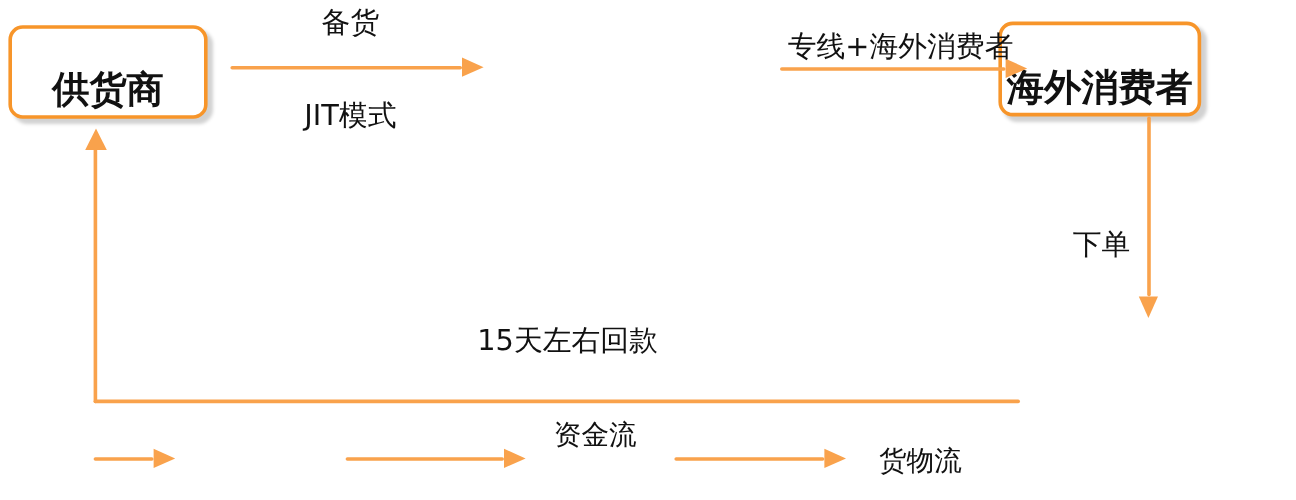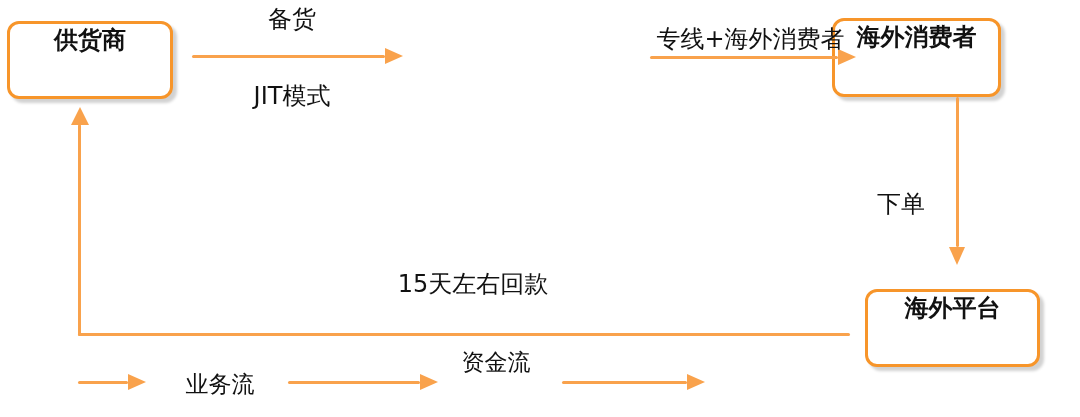--- a/index.html
+++ b/index.html
@@ -10,48 +10,45 @@
   }
   html,body{margin:0;padding:0;background:#fff;}
   .canvas{
     position:relative;width:1080px;height:417px;background:var(--fill);
     font-family:"DejaVu Sans","Liberation Sans",sans-serif;color:var(--ink);
     overflow:hidden;
   }
   .node{
     position:absolute;box-sizing:border-box;background:var(--fill);
     border:3px solid var(--accent);border-radius:12px;
-    display:flex;align-items:flex-start;justify-content:center;
-    font-weight:bold;font-size:24px;color:var(--ink);
+    display:flex;align-items:flex-end;justify-content:center;
+    font-weight:bold;font-size:31px;color:var(--ink);
     box-shadow:4px 4px 3px rgba(0,0,0,0.18);
   }
   .hline{position:absolute;height:3px;background:var(--arrow);border-radius:2px;}
   .vline{position:absolute;width:3px;background:var(--arrow);border-radius:2px;}
   .ah{position:absolute;width:0;height:0;}
   .ah-right{border-top:8px solid transparent;border-bottom:8px solid transparent;border-left:18px solid var(--arrow);}
   .ah-down{border-left:8px solid transparent;border-right:8px solid transparent;border-top:18px solid var(--arrow);}
   .ah-up{border-left:9px solid transparent;border-right:9px solid transparent;border-bottom:18px solid var(--arrow);}
   .lbl{position:absolute;font-size:24px;color:var(--ink);white-space:nowrap;}
   .lbl.center{text-align:center;}
-  .lbl.right{text-align:center;}
+  .lbl.right{text-align:right;}
   .legend-lbl{position:absolute;font-size:23px;color:var(--ink);text-align:center;white-space:nowrap;}
 </style>
 </head>
 <body>
 
 <div class="canvas">
 
   <div class="node" style="left:7px;top:21px;width:166px;height:78px">
     <span>供货商</span>
   </div>
   <div class="node" style="left:832px;top:18px;width:169px;height:79px">
     <span>海外消费者</span>
-  </div>
-  <div class="node" style="left:865px;top:289px;width:175px;height:78px">
-    <span>海外平台</span>
   </div>
 
   <div class="hline" style="left:192px;top:55px;width:193px"></div>
   <div class="ah ah-right" style="left:385px;top:48px"></div>
   <div class="lbl center" style="left:227px;top:80px;width:130px">JIT模式</div>
   <div class="lbl center" style="left:232px;top:3px;width:120px">备货</div>
 
   <div class="hline" style="left:650px;top:56px;width:188px"></div>
   <div class="ah ah-right" style="left:838px;top:49px"></div>
   <div class="lbl center" style="left:648px;top:23px;width:205px">专线+海外消费者</div>
@@ -60,22 +57,22 @@
   <div class="ah ah-down" style="left:949px;top:247px"></div>
   <div class="lbl right" style="left:860px;top:188px;width:82px">下单</div>
 
   <div class="hline" style="left:78px;top:333px;width:772px"></div>
   <div class="vline" style="left:78px;top:124px;height:212px"></div>
   <div class="ah ah-up" style="left:71px;top:107px"></div>
   <div class="lbl center" style="left:373px;top:268px;width:200px">15天左右回款</div>
 
   <div class="hline" style="left:78px;top:381px;width:50px"></div>
   <div class="ah ah-right" style="left:128px;top:374px"></div>
-  <div class="legend-lbl" style="left:175px;top:369px;width:90px">业务流</div>
 
   <div class="hline" style="left:288px;top:381px;width:132px"></div>
   <div class="ah ah-right" style="left:420px;top:374px"></div>
   <div class="legend-lbl" style="left:451px;top:347px;width:90px">资金流</div>
 
   <div class="hline" style="left:562px;top:381px;width:125px"></div>
   <div class="ah ah-right" style="left:687px;top:374px"></div>
+  <div class="legend-lbl" style="left:722px;top:369px;width:90px">货物流</div>
 
 </div>
 
 </body></html>

